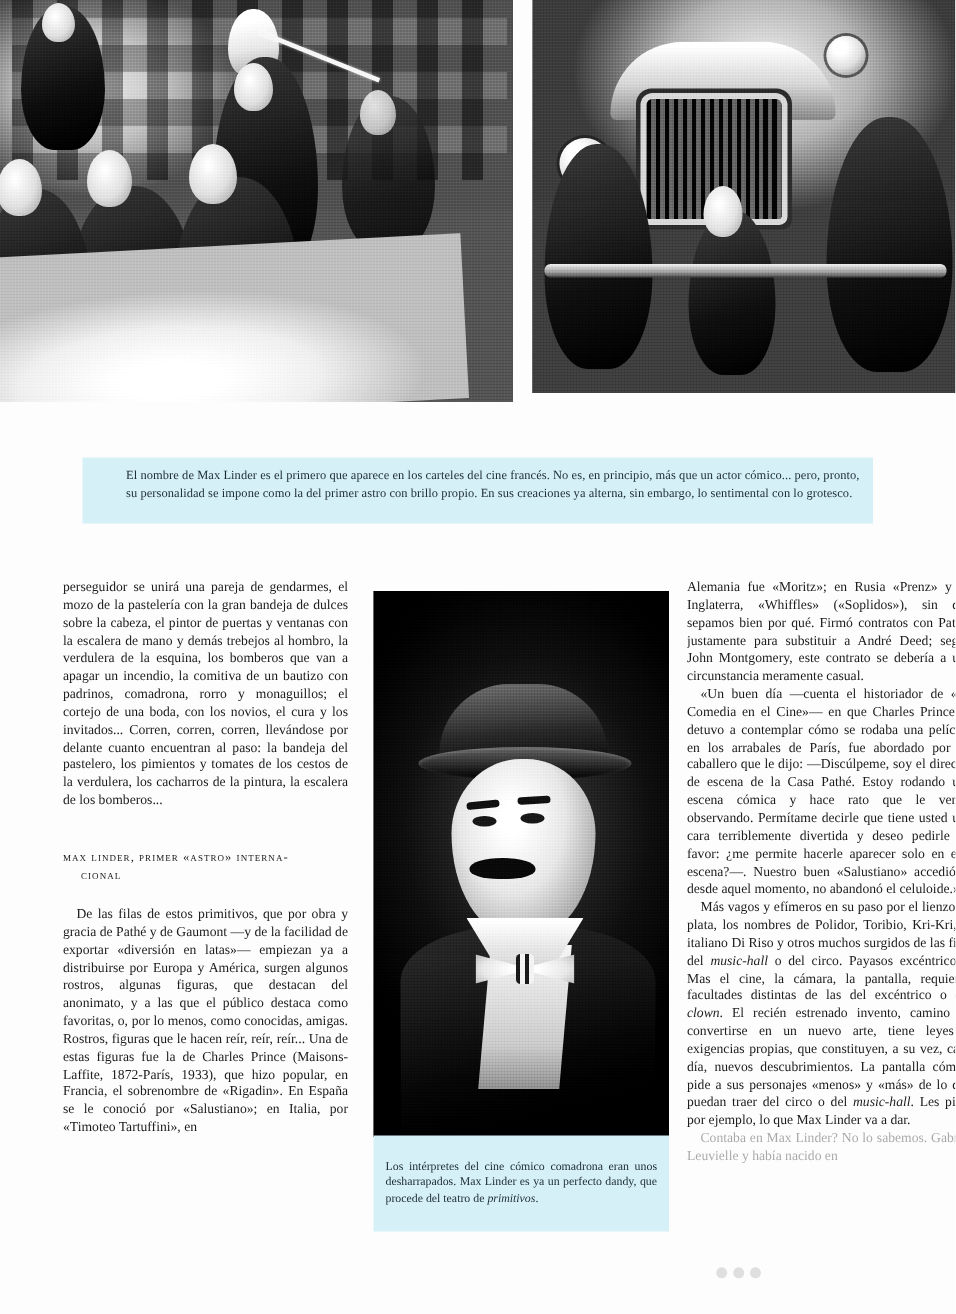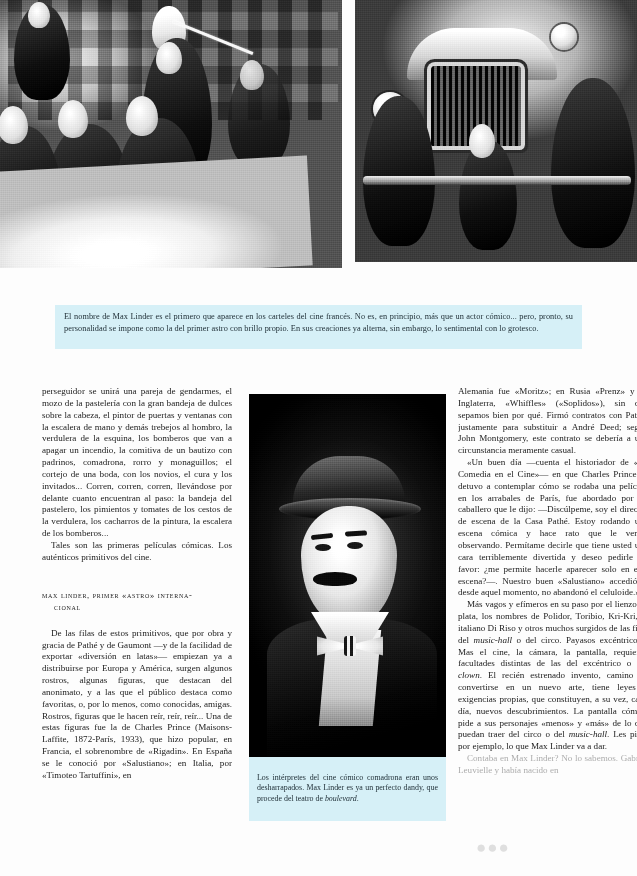--- a/index.html
+++ b/index.html
@@ -163,20 +163,21 @@
     left: 55px;
     top: 305px;
     width: 527px;
     height: 44px;
     padding: 6px 9px 4px 9px;
   }
   #top-caption p {
     font-size: 8.3px;
     line-height: 11.6px;
     letter-spacing: .05px;
+    margin-left: 20px;
   }
 
   #center-caption {
     left: 249px;
     top: 757px;
     width: 197px;
     height: 64px;
     padding: 16px 8px 4px 8px;
   }
   #center-caption p {
@@ -282,21 +283,20 @@
       <div class="grain"></div>
     </div>
   </div>
 
   <div class="caption-box" id="top-caption">
     <p>El nombre de Max Linder es el primero que aparece en los carteles del cine francés. No es, en principio, más que un actor cómico... pero, pronto, su personalidad se impone como la del primer astro con brillo propio. En sus creaciones ya alterna, sin embargo, lo sentimental con lo grotesco.</p>
   </div>
 
   <div class="col" id="col-left">
     <p class="noindent">perseguidor se unirá una pareja de gendarmes, el mozo de la pastelería con la gran bandeja de dulces sobre la cabeza, el pintor de puertas y ventanas con la escalera de mano y demás trebejos al hombro, la verdulera de la esquina, los bomberos que van a apagar un incendio, la comitiva de un bautizo con padrinos, comadrona, rorro y monaguillos; el cortejo de una boda, con los novios, el cura y los invitados... Corren, corren, corren, llevándose por delante cuanto encuentran al paso: la bandeja del pastelero, los pimientos y tomates de los cestos de la verdulera, los cacharros de la pintura, la escalera de los bomberos...</p>
-    <p>Tales son las primeras películas cómicas. Los auténticos primitivos del cine.</p>
 
     <div style="height:26px;"></div>
 
     <div class="section-head">
       <span>Max Linder, primer «astro» interna-</span>
       <span class="second">cional</span>
     </div>
 
     <div style="height:14px;"></div>
 
@@ -338,21 +338,21 @@
     <div style="position:absolute; left:68px; top:240px; width:66px; height:24px;
                 background: radial-gradient(ellipse at 50% 50%, #f7f4ec 0%, #ddd7cc 60%, #a7a299 100%);
                 clip-path: polygon(0 10%, 42% 40%, 42% 60%, 0 90%, 0 10%, 100% 10%, 58% 40%, 58% 60%, 100% 90%, 100% 10%);"></div>
     <div style="position:absolute; left:95px; top:242px; width:12px; height:20px; border-radius:3px;
                 background: repeating-linear-gradient(90deg,#2b2825 0 3px,#e6e1d6 3px 6px);"></div>
     <div class="grain"></div>
   </div>
 
   <div class="caption-box" id="center-caption">
     <p>
-      <span>Los intérpretes del cine cómico comadrona eran unos desharrapados. Max Linder es ya un perfecto dandy, que procede del teatro de </span><em>boulevard</em><span>.</span>
+      <span>Los intérpretes del cine cómico comadrona eran unos desharrapados. Max Linder es ya un perfecto dandy, que procede del teatro de </span><em>primitivos</em><span>.</span>
     </p>
   </div>
 
   <div class="col" id="col-right">
     <p class="noindent">Alemania fue «Moritz»; en Rusia «Prenz» y en Inglaterra, «Whiffles» («Soplidos»), sin que sepamos bien por qué. Firmó contratos con Pathé, justamente para substituir a André Deed; según John Montgomery, este contrato se debería a una circunstancia meramente casual.</p>
     <p>«Un buen día —cuenta el historiador de «La Comedia en el Cine»— en que Charles Prince se detuvo a contemplar cómo se rodaba una película en los arrabales de París, fue abordado por un caballero que le dijo: —Discúlpeme, soy el director de escena de la Casa Pathé. Estoy rodando una escena cómica y hace rato que le vengo observando. Permítame decirle que tiene usted una cara terriblemente divertida y deseo pedirle un favor: ¿me permite hacerle aparecer solo en esta escena?—. Nuestro buen «Salustiano» accedió y, desde aquel momento, no abandonó el celuloide.»</p>
     <p>
       <span>Más vagos y efímeros en su paso por el lienzo de plata, los nombres de Polidor, Toribio, Kri-Kri, el italiano Di Riso y otros muchos surgidos de las filas del </span><em>music-hall</em><span> o del circo. Payasos excéntricos... Mas el cine, la cámara, la pantalla, requieren facultades distintas de las del excéntrico o del </span><em>clown</em><span>. El recién estrenado invento, camino de convertirse en un nuevo arte, tiene leyes y exigencias propias, que constituyen, a su vez, cada día, nuevos descubrimientos. La pantalla cómica pide a sus personajes «menos» y «más» de lo que puedan traer del circo o del </span><em>music-hall</em><span>. Les pide, por ejemplo, lo que Max Linder va a dar.</span>
     </p>
     <p class="faded">Contaba en Max Linder? No lo sabemos. Gabriel Leuvielle y había nacido en</p>

